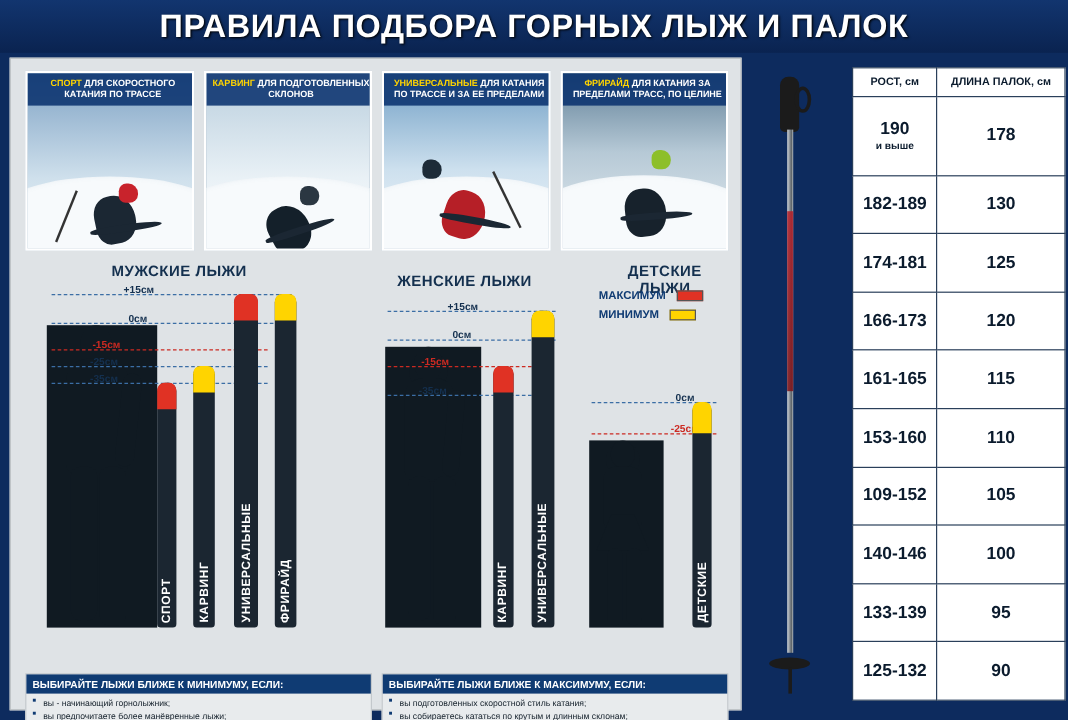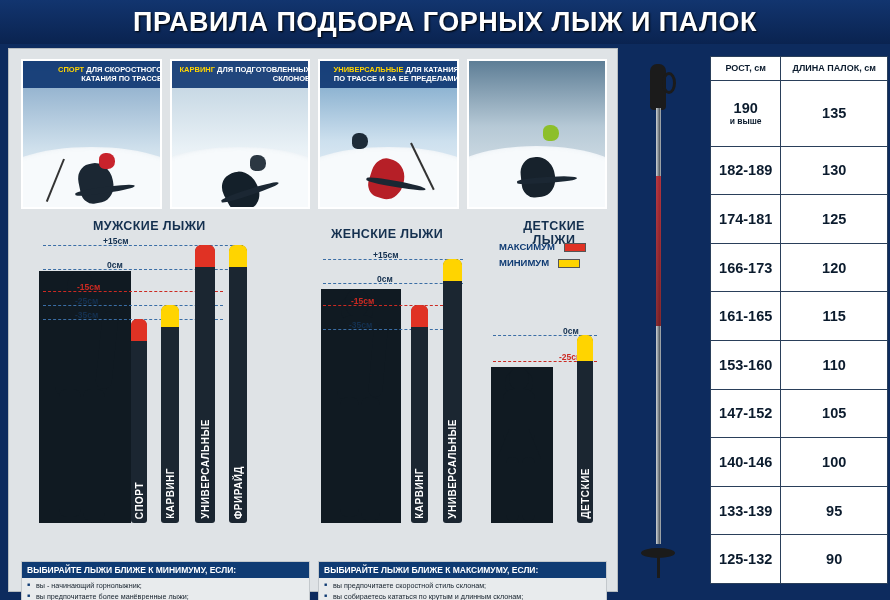--- a/index.html
+++ b/index.html
@@ -59,21 +59,21 @@
   .photo .skier {
     position:absolute; width:78px; height:62px;
   }
   .photo .skier .body {
     position:absolute; background:#1b2733; border-radius:40% 50% 45% 35%;
   }
   .photo .cap {
     position:absolute; left:0; top:0; width:142px;
     background:rgba(10,50,110,0.88);
     color:#ffffff; font-size:7.5px; font-weight:bold;
-    line-height:1.25; text-align:right; padding:4px 3px;
+    line-height:1.25; text-align:center; padding:4px 3px;
     text-transform:uppercase;
   }
   .photo .cap .accent { color:#ffd400; }
 
   
   .sk-a { left:26px; top:40px; width:34px; height:40px; background:#1d2b38;
           border-radius:45% 55% 30% 40%; transform:rotate(-12deg); }
   .sk-b { left:22px; top:70px; width:60px; height:6px; background:#222; transform:rotate(-8deg); border-radius:3px; }
   .sk-c { left:40px; top:34px; width:16px; height:16px; background:#c0242d; border-radius:50%; }
   .pole { position:absolute; width:2px; background:#333; transform-origin:top; }
@@ -224,20 +224,24 @@
         </div>
       </div>
 
       <div class="photo p4">
         <div class="sky"></div>
         <div class="snow" style="bottom:-20%; height:62%;"></div>
         <div class="skier" style="left:26px; top:56px;">
           <div class="body sk-a" style="background:#17222c; transform:rotate(-6deg);"></div>
           <div class="body sk-c" style="left:48px; top:8px; background:#8dbf2a;"></div>
           <div class="body sk-b" style="top:60px; transform:rotate(-4deg);"></div>
+        </div>
+        <div class="cap">
+          <span class="accent">ФРИРАЙД</span>
+          <span>для катания за пределами трасс, по целине</span>
         </div>
       </div>
 
     </div>
 
     <div class="diagram">
 
       <div class="grp-title" style="left:72px; top:0;">МУЖСКИЕ ЛЫЖИ</div>
       <div class="grp-title" style="left:310px; top:8px;">ЖЕНСКИЕ ЛЫЖИ</div>
       <div class="grp-title" style="left:480px; top:0;">ДЕТСКИЕ ЛЫЖИ</div>
@@ -340,21 +344,21 @@
         <div class="hd">ВЫБИРАЙТЕ ЛЫЖИ БЛИЖЕ К МИНИМУМУ, ЕСЛИ:</div>
         <ul>
           <li>вы - начинающий горнолыжник;</li>
           <li>вы предпочитаете более манёвренные лыжи;</li>
 
         </ul>
       </div>
       <div class="tipbox">
         <div class="hd">ВЫБИРАЙТЕ ЛЫЖИ БЛИЖЕ К МАКСИМУМУ, ЕСЛИ:</div>
         <ul>
-          <li>вы предпочитаете скоростной стиль склонам;</li>
+          <li>вы подготовленных скоростной стиль катания;</li>
           <li>вы собираетесь кататься по крутым и длинным склонам;</li>
 
         </ul>
       </div>
     </div>
 
   </div>
 
   <div class="rightcol">
 
@@ -373,21 +377,21 @@
           <th>РОСТ, см</th>
           <th>ДЛИНА ПАЛОК, см</th>
         </tr>
       </thead>
       <tbody>
         <tr>
           <td>
             <span>190</span>
             <span class="sub">и выше</span>
           </td>
-          <td>135</td>
+          <td>178</td>
         </tr>
         <tr>
           <td>182-189</td>
           <td>130</td>
         </tr>
         <tr>
           <td>174-181</td>
           <td>125</td>
         </tr>
         <tr>
@@ -396,21 +400,21 @@
         </tr>
         <tr>
           <td>161-165</td>
           <td>115</td>
         </tr>
         <tr>
           <td>153-160</td>
           <td>110</td>
         </tr>
         <tr>
-          <td>147-152</td>
+          <td>109-152</td>
           <td>105</td>
         </tr>
         <tr>
           <td>140-146</td>
           <td>100</td>
         </tr>
         <tr>
           <td>133-139</td>
           <td>95</td>
         </tr>

